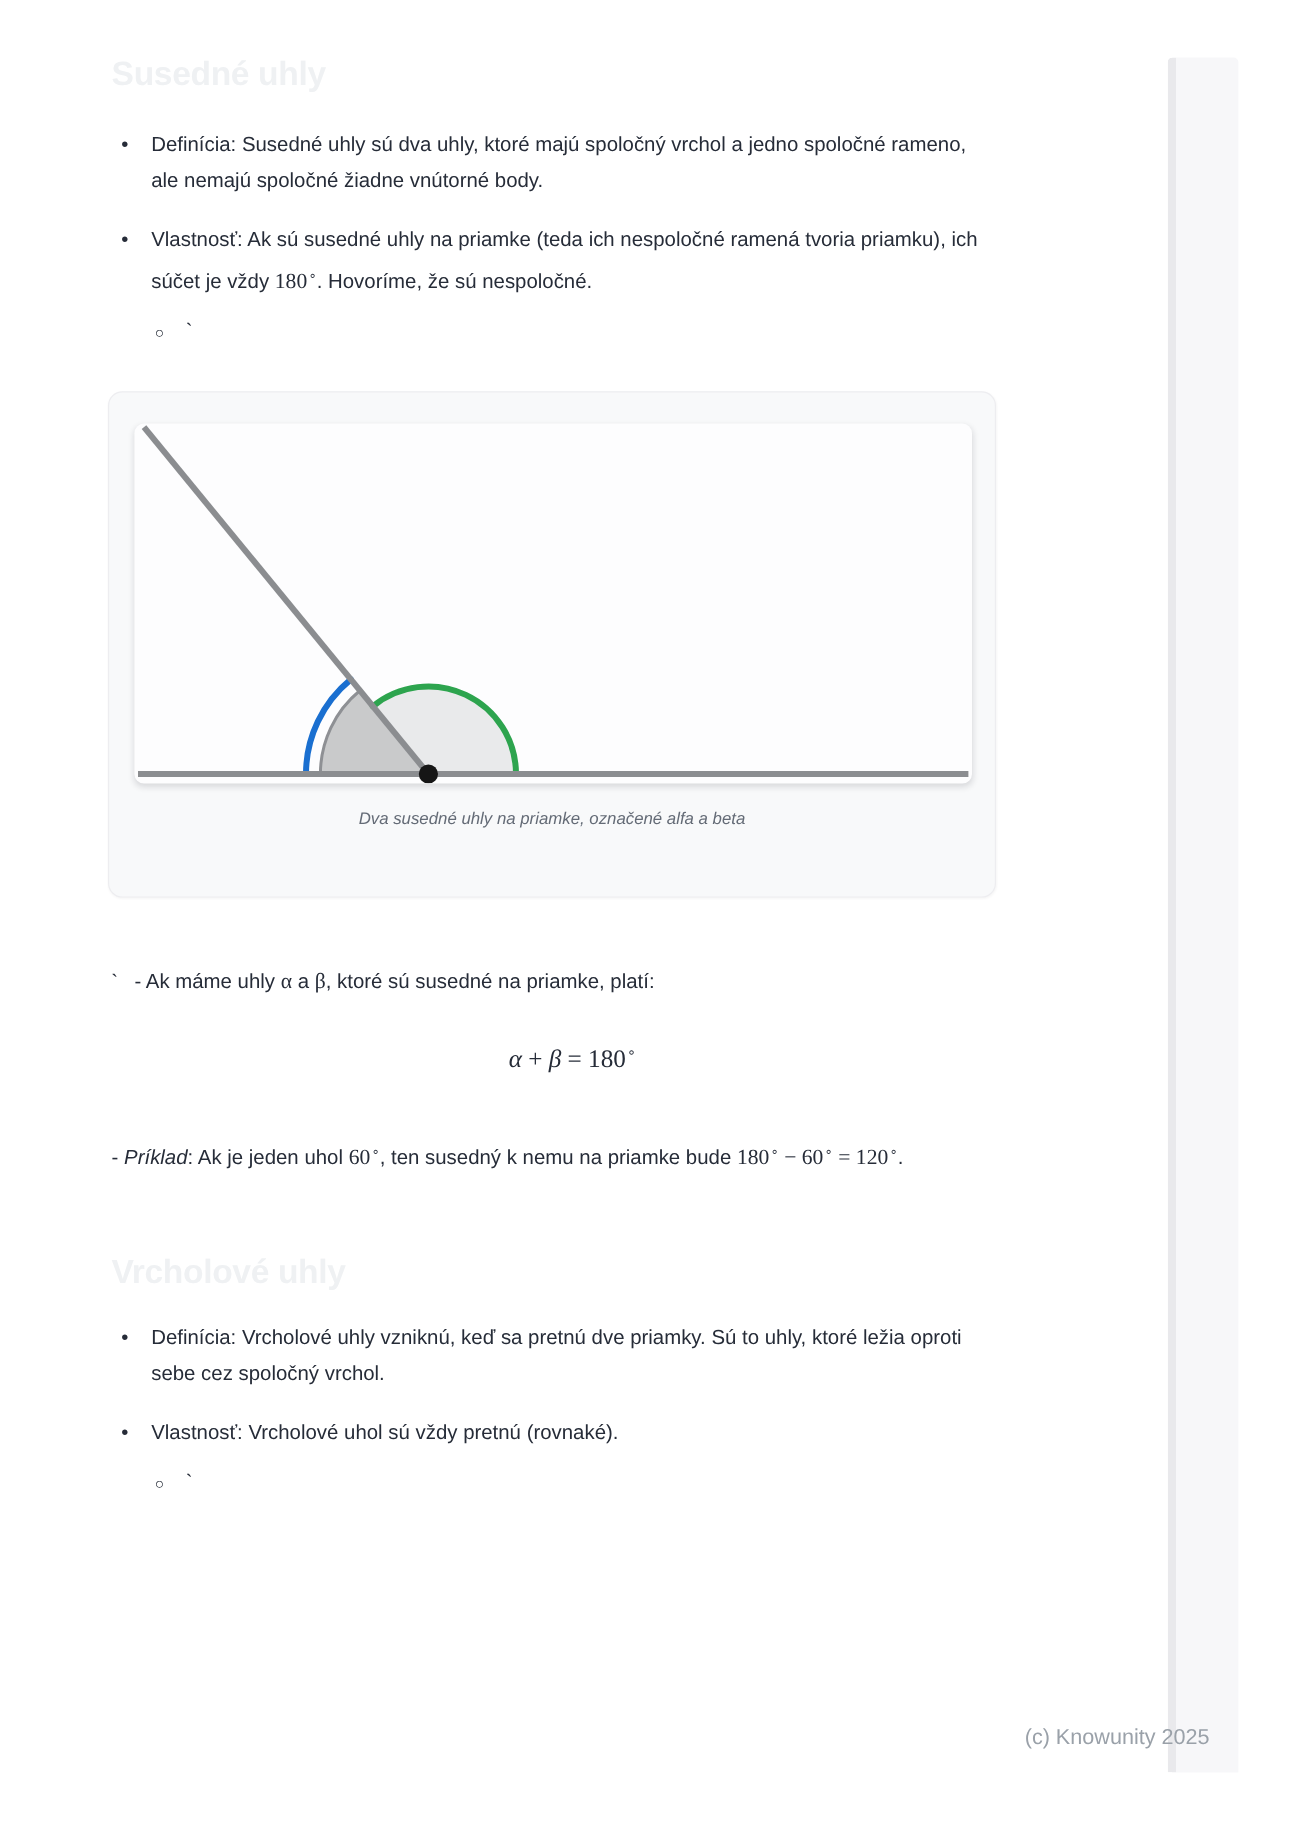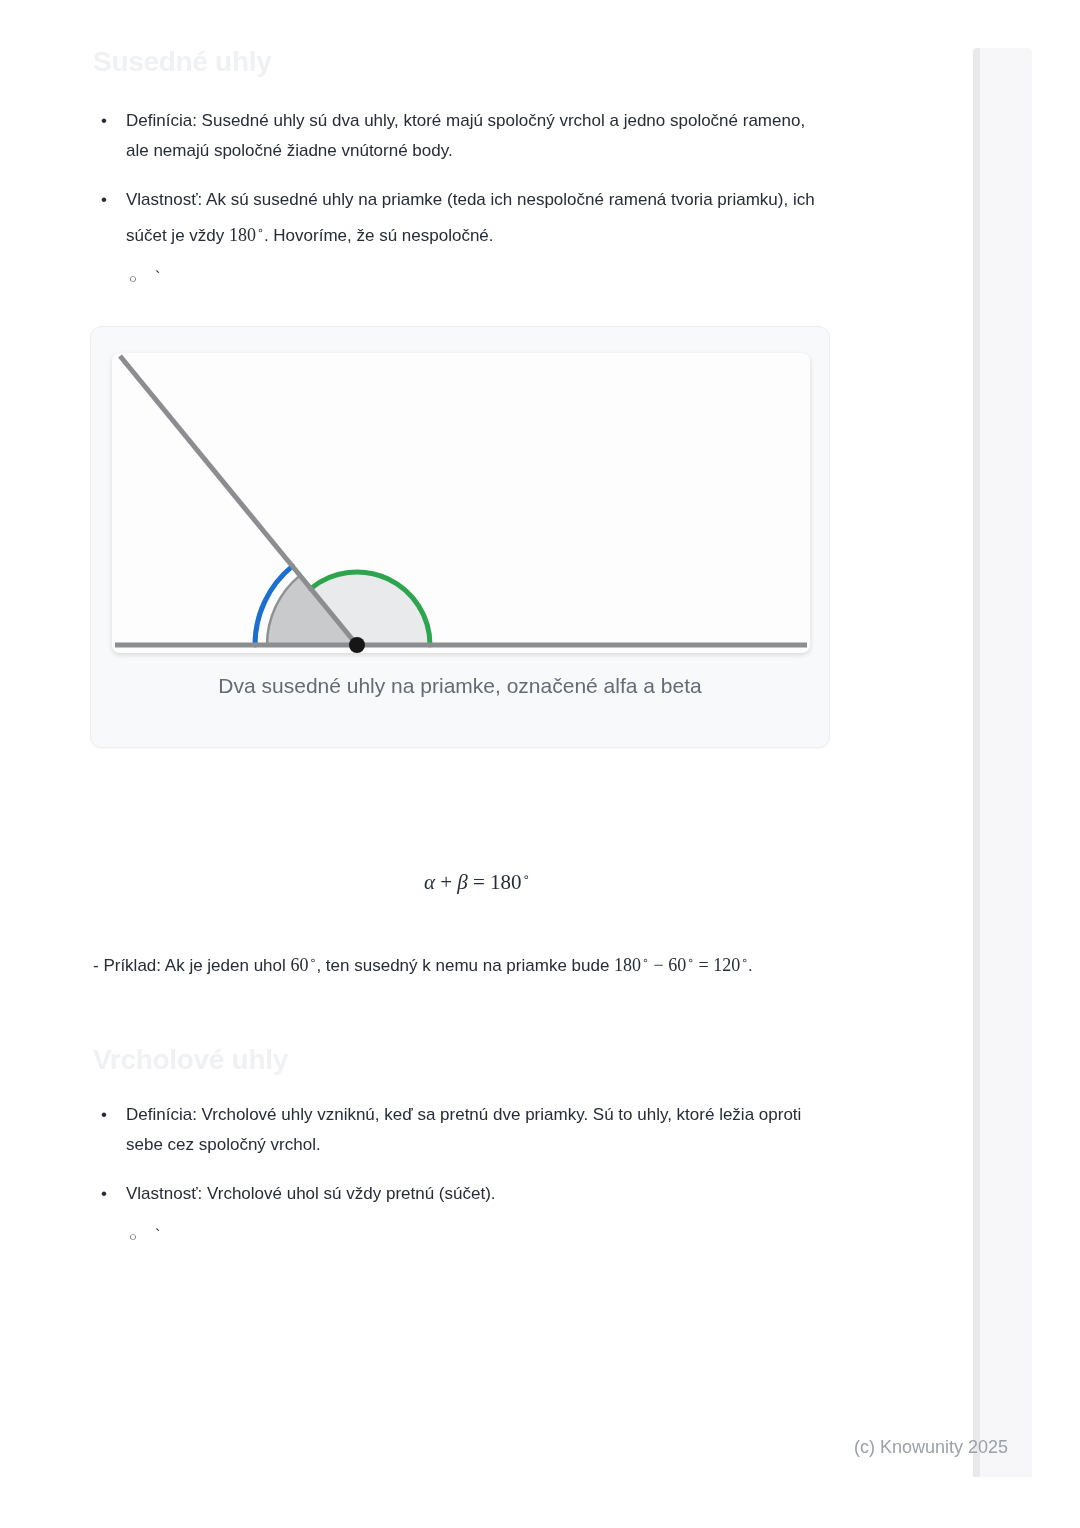--- a/index.html
+++ b/index.html
@@ -95,21 +95,22 @@
     border-radius: 8px;
     box-shadow: 0 2px 5px rgba(20, 24, 34, 0.14);
     overflow: hidden;
   }
   .fig-caption {
     position: absolute;
     left: 0;
     top: 347px;
     width: 100%;
     text-align: center;
-    font-size: 21px;
+    font-style: italic;
+    font-size: 14px;
     color: #646b76;
   }
 
   
   #statement {
     position: absolute;
     left: 93px;
     top: 803px;
     width: 734px;
     font-size: 17px;
@@ -133,21 +134,21 @@
   
   #example {
     position: absolute;
     left: 93px;
     top: 944px;
     width: 734px;
     font-size: 17px;
     line-height: 33px;
     text-align: justify;
   }
-  #example .it { }
+  #example .it { font-style: italic; }
 
   
   .footer {
     position: absolute;
     top: 1437px;
     right: 72px;
     font-size: 18px;
     color: #9aa1a9;
     z-index: 5;
   }
@@ -203,39 +204,42 @@
         <path d="M 3 292 L 695 292" stroke-width="5" fill="none" stroke="#8b8d90"></path>
 
         <path d="M 245 292 L 8 3" stroke-width="5" fill="none" stroke="#8b8d90"></path>
 
         <circle cx="245" cy="292" r="8" fill="#161616"></circle>
       </svg>
     </div>
     <div class="fig-caption">Dva susedné uhly na priamke, označené alfa a beta</div>
   </div>
 
+  <div id="statement">
+    <span class="tick">`</span><span> - Ak máme uhly </span><span class="math it">α</span><span> a </span><span class="math it">β</span><span>, ktoré sú susedné na priamke, platí:</span>
+  </div>
 
   <div id="formula">
     <span class="it">α</span><span> + </span><span class="it">β</span><span> = </span><span>180</span><span class="deg">∘</span>
   </div>
 
   <div id="example">
     <span>- </span><span class="it">Príklad</span><span>: Ak je jeden uhol </span><span class="math"><span>60</span><span class="deg">∘</span></span><span>, ten susedný k nemu na priamke bude </span><span class="math"><span>180</span><span class="deg">∘</span></span><span class="math"> − </span><span class="math"><span>60</span><span class="deg">∘</span></span><span class="math"> = </span><span class="math"><span>120</span><span class="deg">∘</span></span><span>.</span>
   </div>
 
   <h1 id="s2-heading" class="faded-heading">Vrcholové uhly</h1>
 
   <div id="s2-bullets" class="bullet-block">
     <div class="bullet-item">
       <span class="bullet-marker">•</span>
       <span class="b">Definícia</span><span>: Vrcholové uhly vzniknú, keď sa pretnú dve priamky. Sú to uhly, ktoré ležia oproti sebe cez spoločný vrchol.</span>
     </div>
     <div class="bullet-item">
       <span class="bullet-marker">•</span>
-      <span class="b">Vlastnosť</span><span>: Vrcholové uhol sú vždy </span><span class="b">pretnú</span><span> (súčet).</span>
+      <span class="b">Vlastnosť</span><span>: Vrcholové uhol sú vždy </span><span class="b">pretnú</span><span> (rovnaké).</span>
     </div>
     <div class="sub-bullet">
       <span class="sub-marker">○</span>
       <span class="tick">`</span>
     </div>
   </div>
 
   <div class="scroll-strip"></div>
 
   <div class="footer">(c) Knowunity 2025</div>

